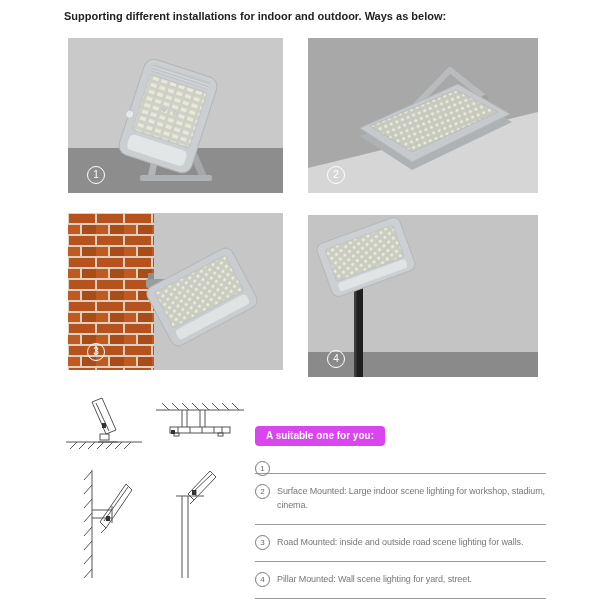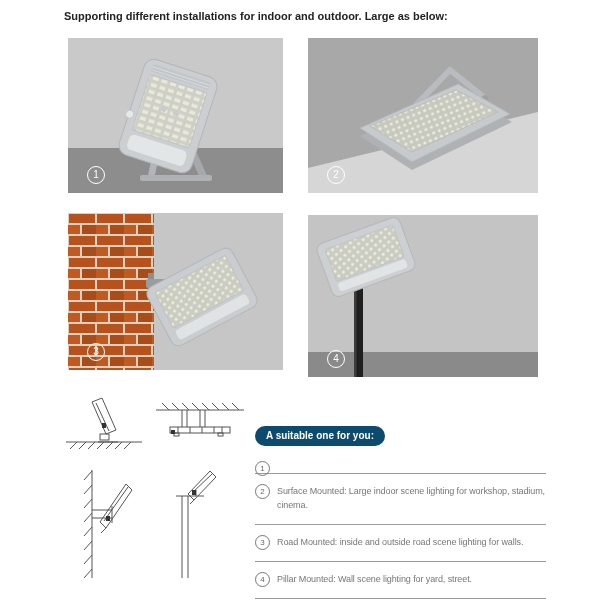--- a/index.html
+++ b/index.html
@@ -15,34 +15,34 @@
   #panel-4{left:308px;top:215px;width:230px;height:162px;background:#c4c4c4;}
   .photo-badge{position:absolute;left:19px;bottom:9px;width:16px;height:16px;
       border:1.5px solid #fff;border-radius:50%;color:#fff;font-size:10px;line-height:16px;
       text-align:center;background:transparent;}
   .diagram{position:absolute;}
   #diag-1{left:62px;top:396px;}
   #diag-2{left:152px;top:400px;}
   #diag-3{left:78px;top:466px;}
   #diag-4{left:146px;top:466px;}
   .info{position:absolute;left:255px;top:406px;width:291px;}
-  .pill{display:inline-block;background:#0c4a6e;color:#fff;font-size:10px;font-weight:bold;
-        padding:4px 11px 5px 11px;border-radius:10px;margin-top:20px;}
+  .pill{display:inline-block;background:#d946ef;color:#fff;font-size:10px;font-weight:bold;
+        padding:4px 11px 5px 11px;border-radius:4px;margin-top:20px;}
   .suit-list{margin-top:5px;}
   .suit-item{position:relative;padding:10px 0 12px 22px;border-bottom:1px solid #9a9a9a;
         font-size:9px;color:#777;line-height:14px;letter-spacing:-0.1px;}
   .suit-num{position:absolute;left:0;top:10px;width:13px;height:13px;border:1px solid #777;
         border-radius:50%;font-size:8px;line-height:13px;text-align:center;color:#666;}
 </style>
 </head>
 <body>
 
 <div class="page">
 
-  <h1 class="heading">Supporting different installations for indoor and outdoor. Large as below:</h1>
+  <h1 class="heading">Supporting different installations for indoor and outdoor. Ways as below:</h1>
 
   <div class="panel" id="panel-1">
     <svg width="215" height="155" viewBox="0 0 215 155">
       <defs>
         <pattern id="p1led" width="9" height="7" patternUnits="userSpaceOnUse">
           <rect width="9" height="7" fill="#cdd0c6"></rect>
           <rect x="1" y="1.5" width="6" height="3.5" fill="#ebe8d8"></rect>
         </pattern>
       </defs>
       <rect x="0" y="110" width="215" height="45" fill="#8d8d8d"></rect>

